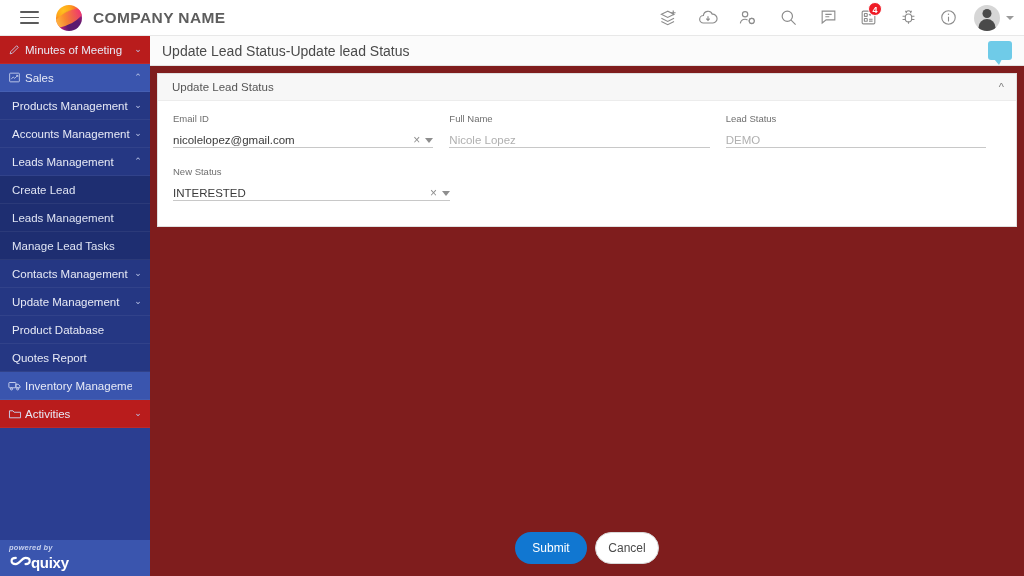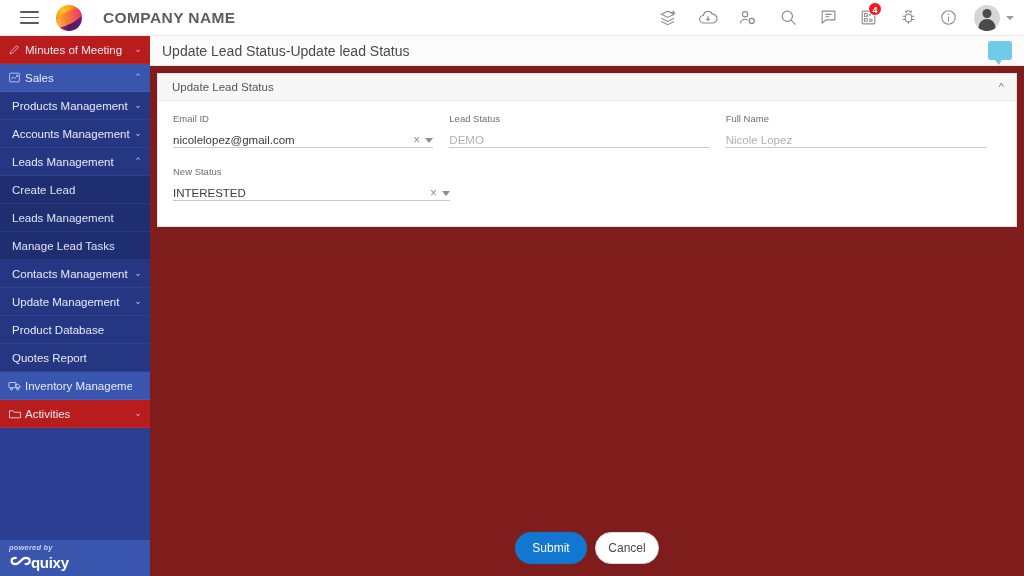--- a/index.html
+++ b/index.html
@@ -36,21 +36,21 @@
   }
   .logo-sphere::after {
     content: ""; position: absolute; left: -14%; top: 30%;
     width: 128%; height: 48%;
     background: linear-gradient(90deg, #ffd04a 0%, #ff8a2b 40%, #f02a7c 100%);
     border-radius: 50%;
     transform: rotate(-28deg);
     opacity: .92;
   }
   .company-name {
-    margin-left: 21px; font-size: 15.5px; font-weight: bold;
+    margin-left: 11px; font-size: 15.5px; font-weight: bold;
     letter-spacing: .4px; color: #5d5d5d;
   }
   .header-icons {
     margin-left: auto; margin-right: 10px;
     display: flex; align-items: center; gap: 0px;
   }
   .hicon {
     width: 40px; height: 36px; display: flex; align-items: center;
     justify-content: center; position: relative; cursor: pointer;
     color: #8c8c8c;
@@ -404,29 +404,29 @@
             <div class="field-label">Email ID</div>
             <div class="field-value-wrap">
               <div class="field-value">nicolelopez@gmail.com</div>
               <div class="field-actions">
                 <span class="clear-x">×</span>
                 <span class="sel-caret"></span>
               </div>
             </div>
           </div>
           <div class="field">
+            <div class="field-label">Full Name</div>
+            <div class="field-value-wrap">
+              <div class="field-value muted">Nicole Lopez</div>
+            </div>
+          </div>
+          <div class="field">
             <div class="field-label">Lead Status</div>
             <div class="field-value-wrap">
               <div class="field-value muted">DEMO</div>
-            </div>
-          </div>
-          <div class="field">
-            <div class="field-label">Full Name</div>
-            <div class="field-value-wrap">
-              <div class="field-value muted">Nicole Lopez</div>
             </div>
           </div>
         </div>
       <div class="form-row row2" id="form-row-2">
           <div class="field">
             <div class="field-label">New Status</div>
             <div class="field-value-wrap">
               <div class="field-value">INTERESTED</div>
               <div class="field-actions">
                 <span class="clear-x">×</span>

